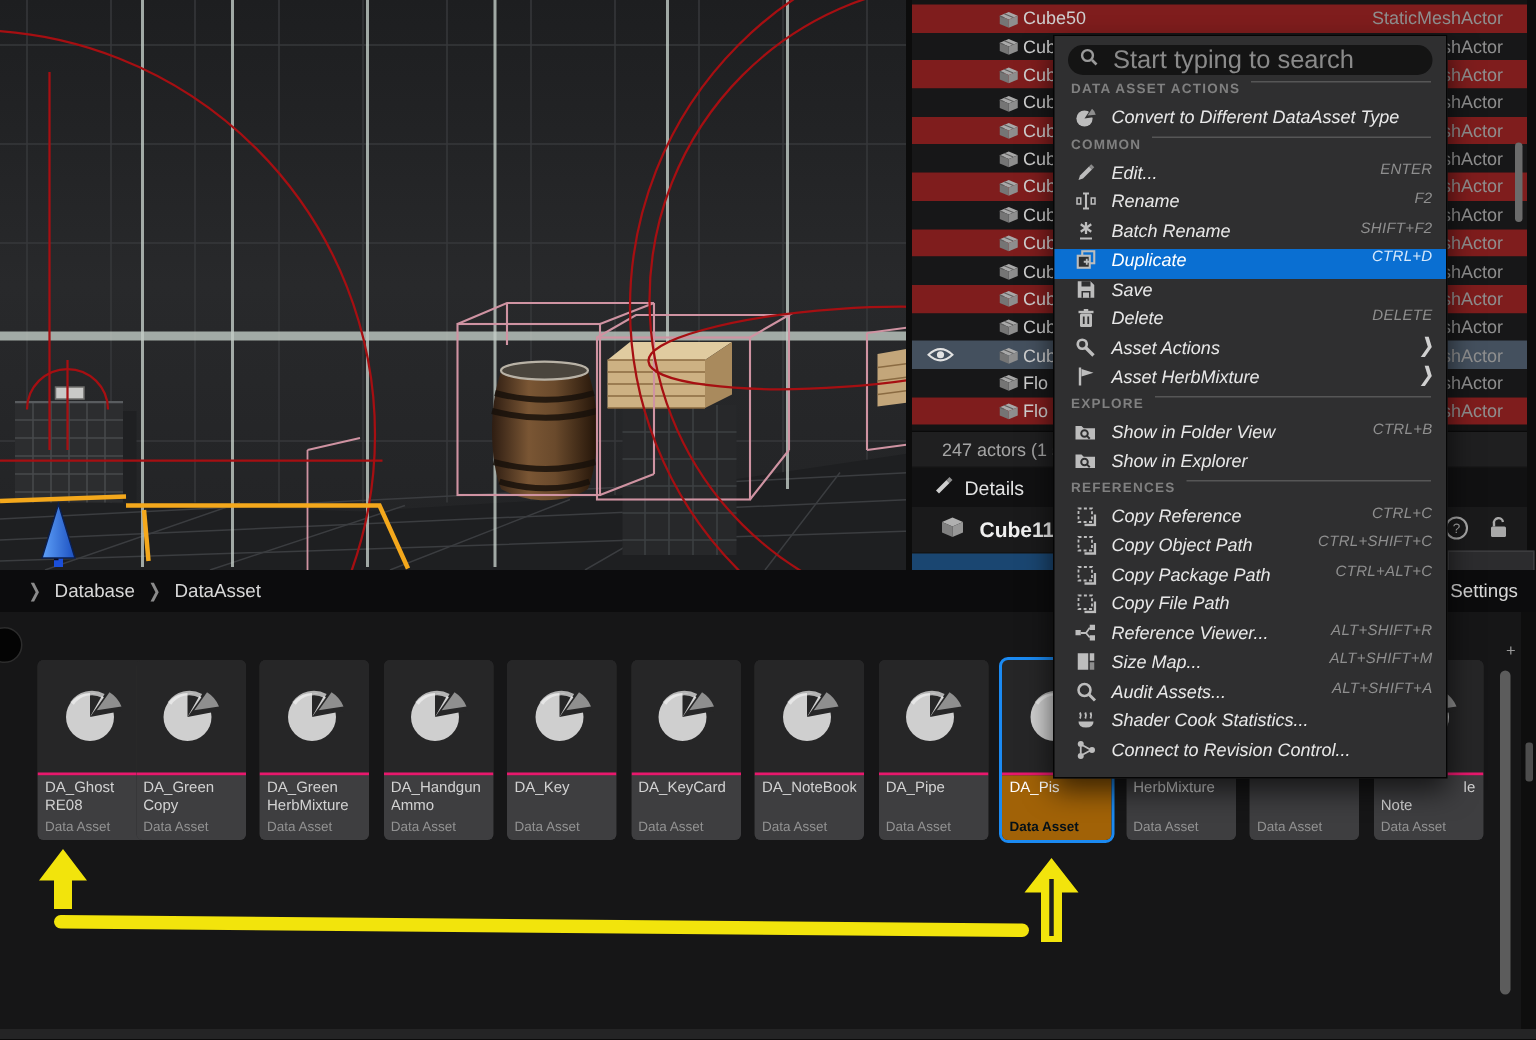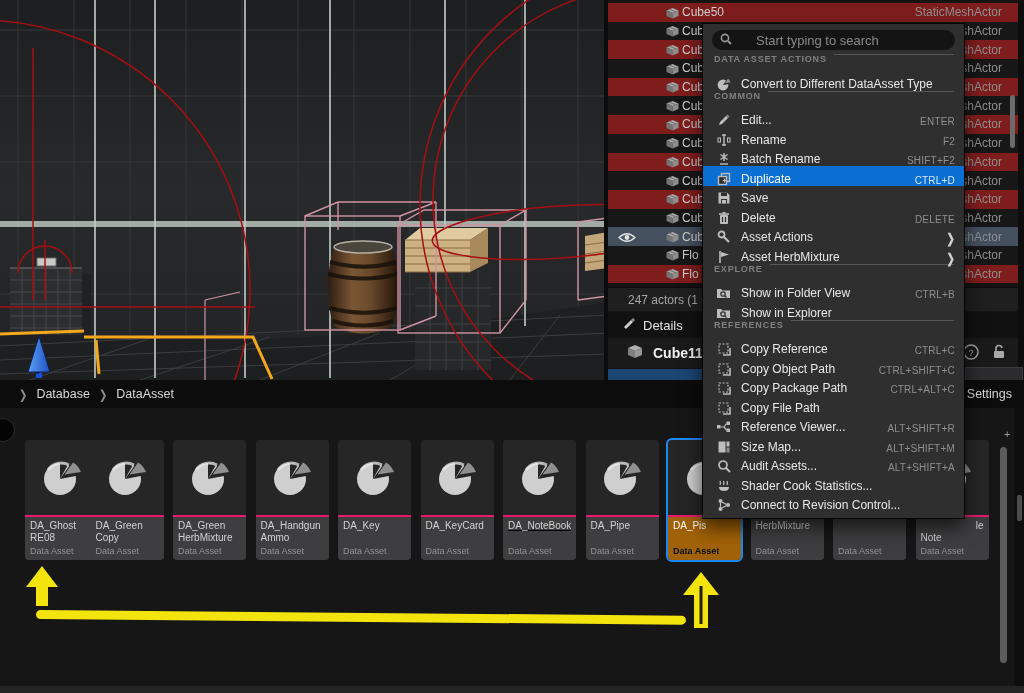--- a/index.html
+++ b/index.html
@@ -59,27 +59,27 @@
   .tile.sel{outline:2px solid #1b8af2;outline-offset:0;}
   .tile.sel .lab{background:#a16207;}
   .tile.sel .n{color:#ffffff;}
   .tile.sel .ty{color:#041018;font-weight:bold;}
 
   
   #menu{left:702px;top:23px;width:261px;background:#2f2f30;border:1px solid #050505;
         box-shadow:0 8px 18px rgba(0,0,0,.65);z-index:50;padding-bottom:6px;}
   #menuSearch{margin:6px 9px 4px 9px;height:20px;background:#141414;border-radius:10px;
         display:flex;align-items:center;padding:0 8px;}
-  #menuSearch input{background:transparent;border:0;outline:0;color:#bdbdbd;font-size:13px;
-        font-family:"Liberation Sans",sans-serif;margin-left:22px;width:200px;}
+  #menuSearch input{background:transparent;border:0;outline:0;color:#bdbdbd;font-size:17px;
+        font-family:"Liberation Sans",sans-serif;margin-left:8px;width:200px;}
   #menuSearch input::placeholder{color:#8a8a8a;}
   .msec{height:17px;display:flex;align-items:flex-start;padding:0 10px 0 11px;}
   .msec .t{color:#808080;font-size:9px;font-weight:bold;letter-spacing:.09em;white-space:nowrap;}
   .msec .rule{flex:1;height:1px;background:#565656;margin-left:7px;}
-  .mitem{height:19.5px;display:flex;align-items:flex-end;padding:0 9px 0 13px;}
+  .mitem{height:19.5px;display:flex;align-items:flex-start;padding:0 9px 0 13px;font-style:italic;}
   .mitem .ic{width:15px;height:14px;margin-right:10px;display:flex;align-items:center;justify-content:center;flex:none;}
   .mitem .lb{flex:1;font-size:12px;color:#e8e8e8;white-space:nowrap;}
   .mitem .sc{font-size:10px;color:#8f8f8f;letter-spacing:.02em;}
   .mitem .sub{color:#d0d0d0;font-size:10px;font-weight:bold;transform:scaleY(1.3);}
   .mitem.hl{background:#0a6fd2;}
   .mitem.hl .lb{color:#fff;}
   .mitem.hl .sc{color:#d7e9fb;}
 
   
   #tooltip{left:820px;top:186px;background:#f0f0f0;border:1px solid #858585;color:#0a0a0a;
@@ -514,21 +514,21 @@
                 <path d="M9,17 A16,16 0 0 1 30,12" fill="none" stroke="#efefef" stroke-width="3" opacity="0.7"></path>
               </svg></span>
           </div>
           <div class="accent" style="background:#e8186d"></div>
           <div class="lab">
             <div class="n n1">DA_KeyCard</div>
             <div class="n n2"></div>
             <div class="ty">Data Asset</div>
           </div>
         </div>
-        <div class="tile" style="left: 503px; text-decoration: underline;">
+        <div class="tile" style="left: 503px;">
           <div class="thumb">
             <span><svg width="46" height="46" viewBox="0 0 46 46">
                 <circle cx="21" cy="26" r="16" fill="#cfcfcf"></circle>
                 <path d="M21,26 L30,10 A19,19 0 0 1 21,10 Z" fill="#262627"></path>
                 <polygon points="21,26 33,9 42,22" fill="#262627"></polygon>
                 <path d="M25.5,21.5 L34,9.5 A19.5,19.5 0 0 1 42,19 Z" fill="#8f8f8f"></path>
                 <path d="M9,17 A16,16 0 0 1 30,12" fill="none" stroke="#efefef" stroke-width="3" opacity="0.7"></path>
               </svg></span>
           </div>
           <div class="accent" style="background:#e8186d"></div>

